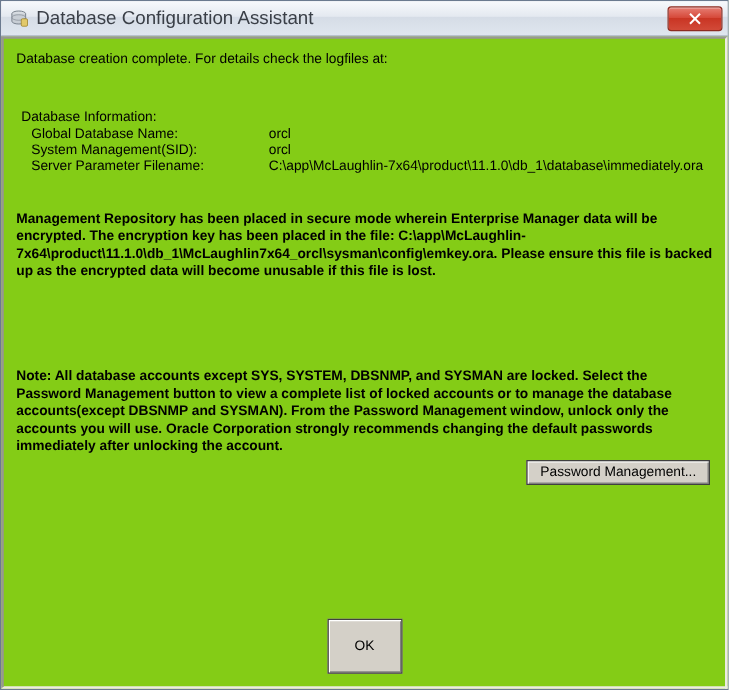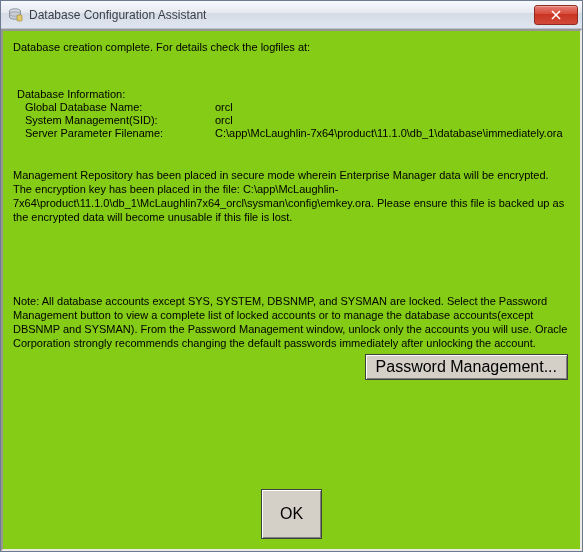--- a/index.html
+++ b/index.html
@@ -30,21 +30,21 @@
     padding: 0 2px 0 6px;
     position: relative;
   }
   .title-icon {
     width: 16px;
     height: 16px;
     margin-right: 6px;
     flex-shrink: 0;
   }
   .title-text {
-    font-size: 12px;
+    font-size: 15px;
     color: #3a3f47;
     flex: 1;
     white-space: nowrap;
     overflow: hidden;
   }
   .close-btn {
     width: 44px;
     height: 20px;
     background: linear-gradient(to bottom, #e67d73 0%, #d6493a 45%, #c93423 46%, #d24a38 100%);
     border: 1px solid #8e2c21;
@@ -72,39 +72,39 @@
     line-height: 13px;
   }
   .row { white-space: nowrap; overflow: hidden; }
   .indent1 { padding-left: 4px; margin-top: 28px; }
   .indent2 { padding-left: 12px; }
   .kv { display: flex; gap: 20px; }
   .kv .k { width: 170px; flex-shrink: 0; }
   .kv .v { flex: 1; white-space: nowrap; overflow: hidden; }
   .gap-sm { height: 6px; }
   .gap-md { height: 14px; }
-  .para { line-height: 14px; }
+  .para { line-height: 14px; font-weight: bold; }
   .spacer { flex: 1; }
   .btn-row-right {
     display: flex;
     justify-content: flex-end;
     padding: 4px 2px 2px 0;
   }
   .btn-row-center {
     display: flex;
     justify-content: center;
     padding: 8px 0 4px 0;
   }
   .btn {
     background: #d4d0c8;
     border: 1px solid #404040;
     box-shadow: inset 1px 1px 0 #fff, inset -1px -1px 0 #808080;
     padding: 3px 10px;
     font-family: inherit;
-    font-size: 16px;
+    font-size: 11px;
     color: #000;
     cursor: default;
   }
   .btn-ok {
     min-width: 60px;
     padding: 15px 18px;
     text-align: center;
   }
 </style>
 </head>

